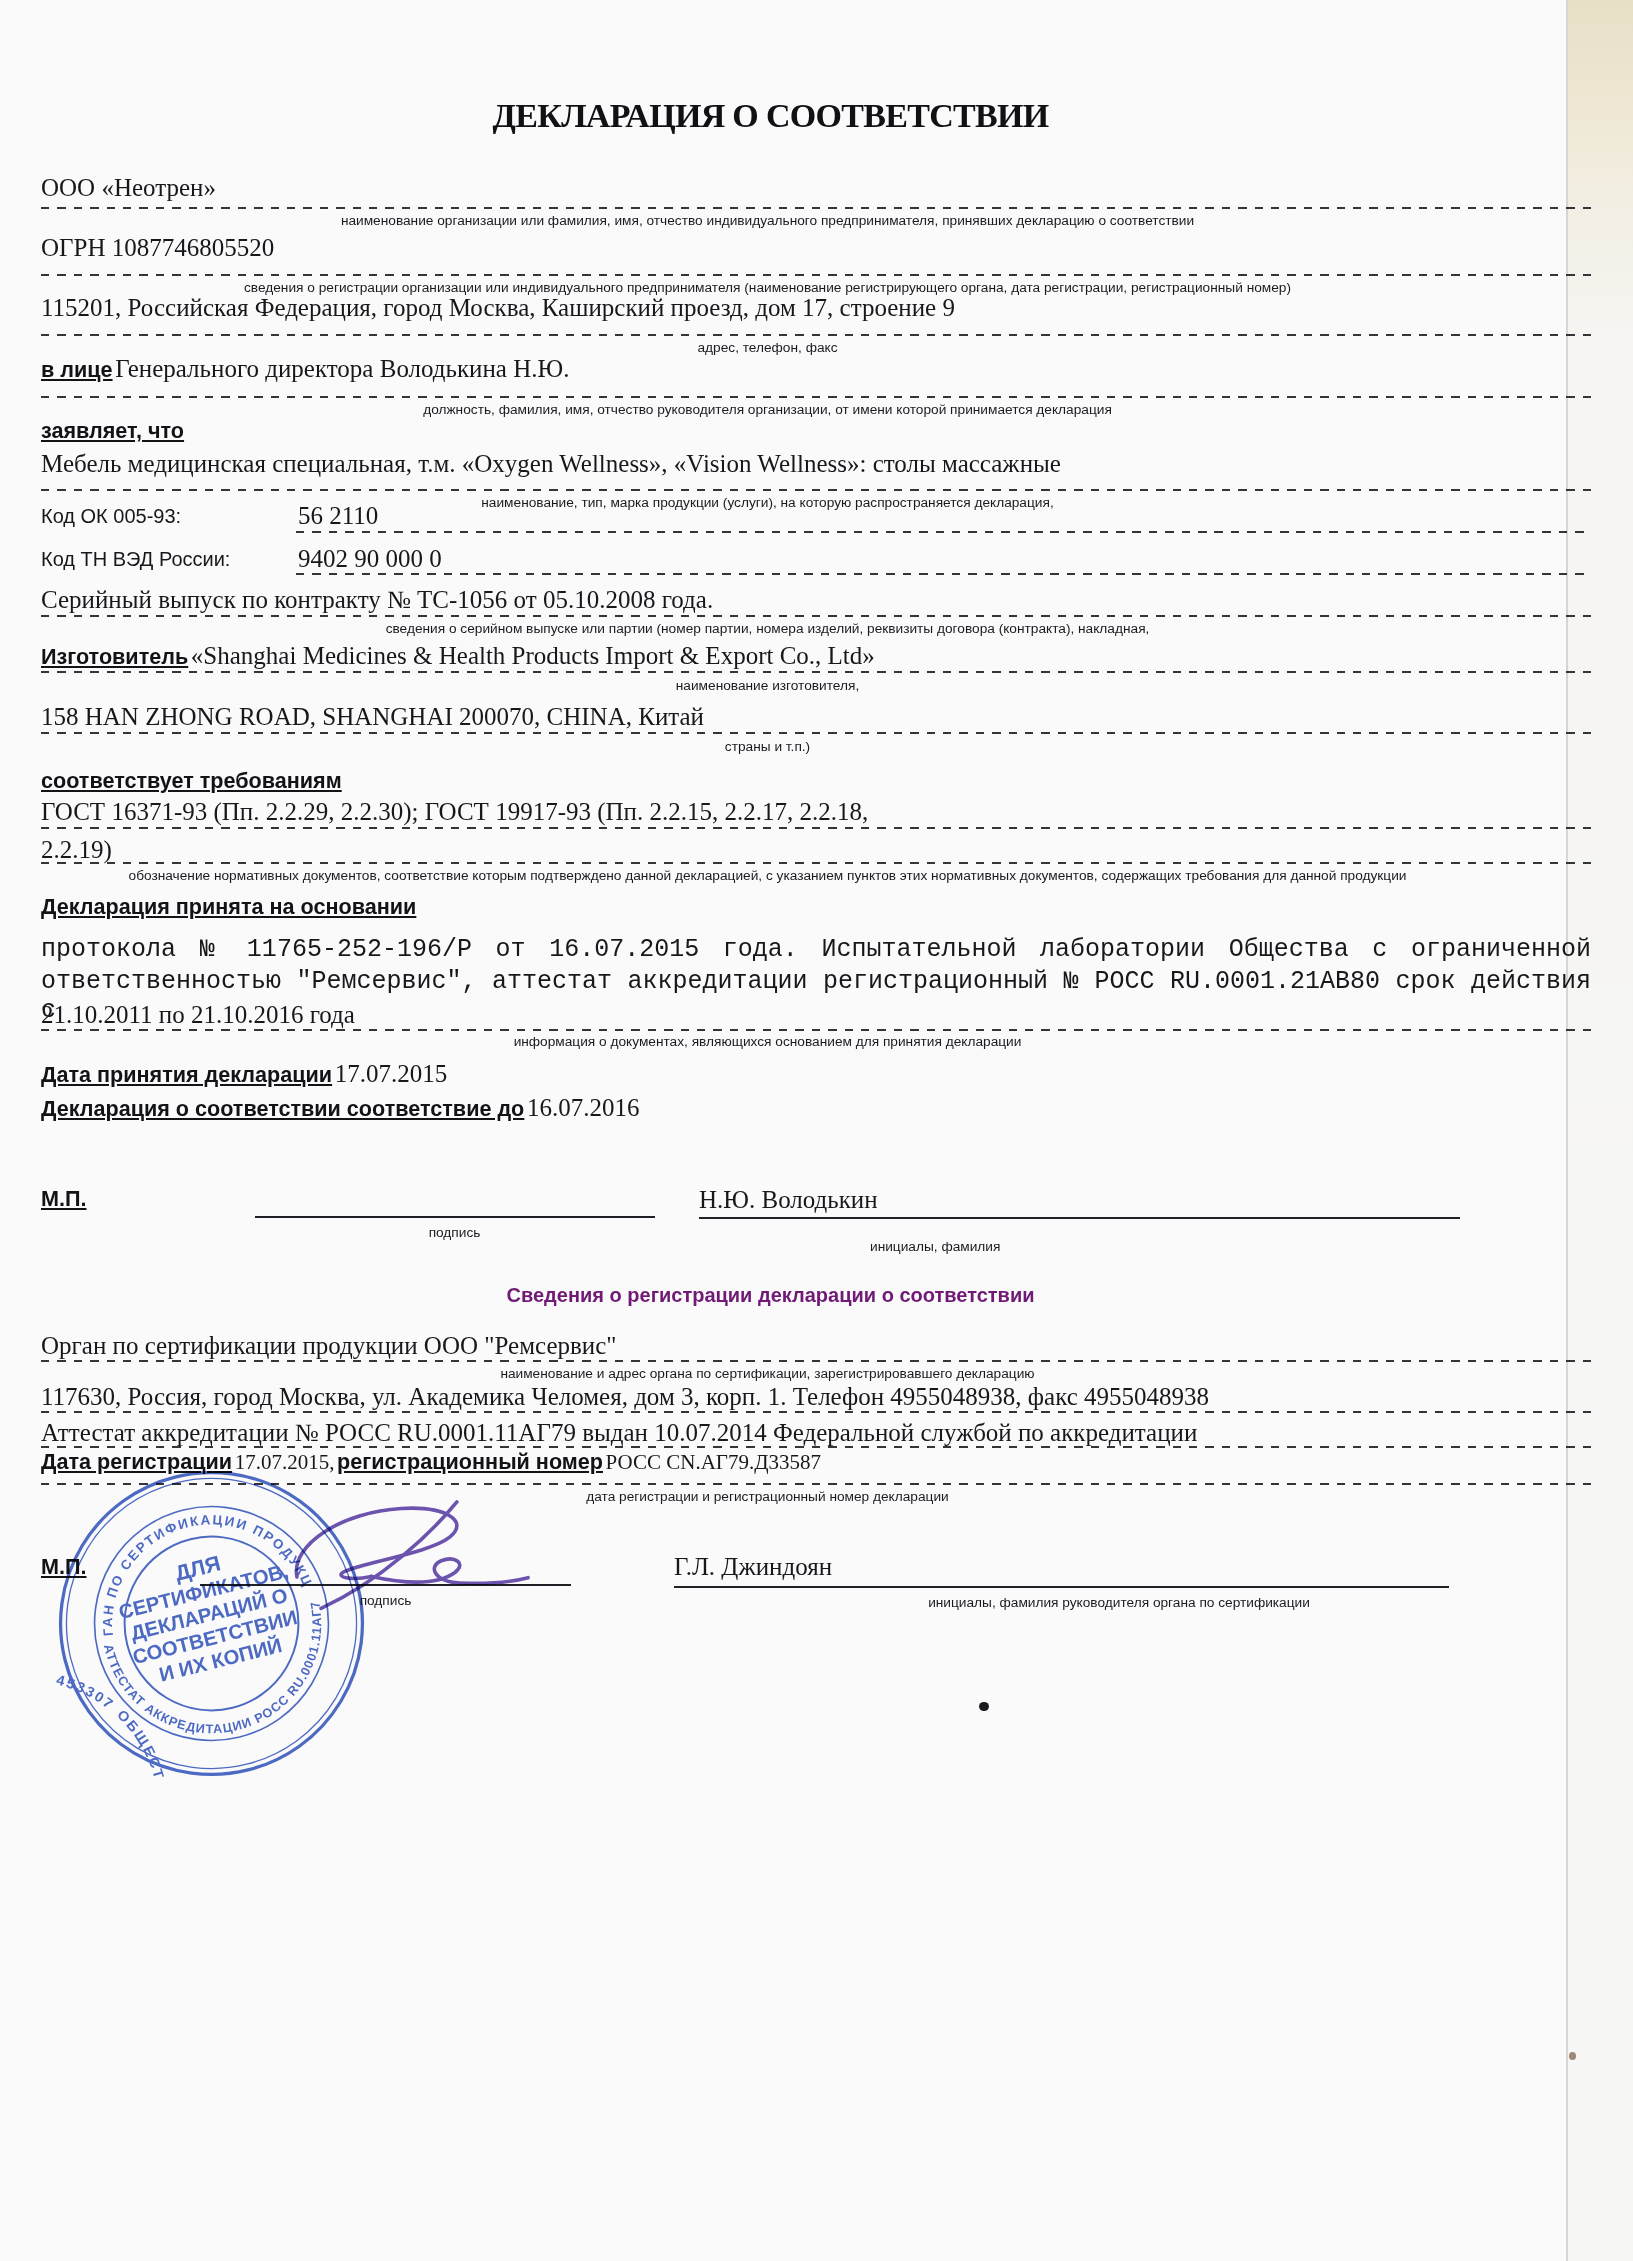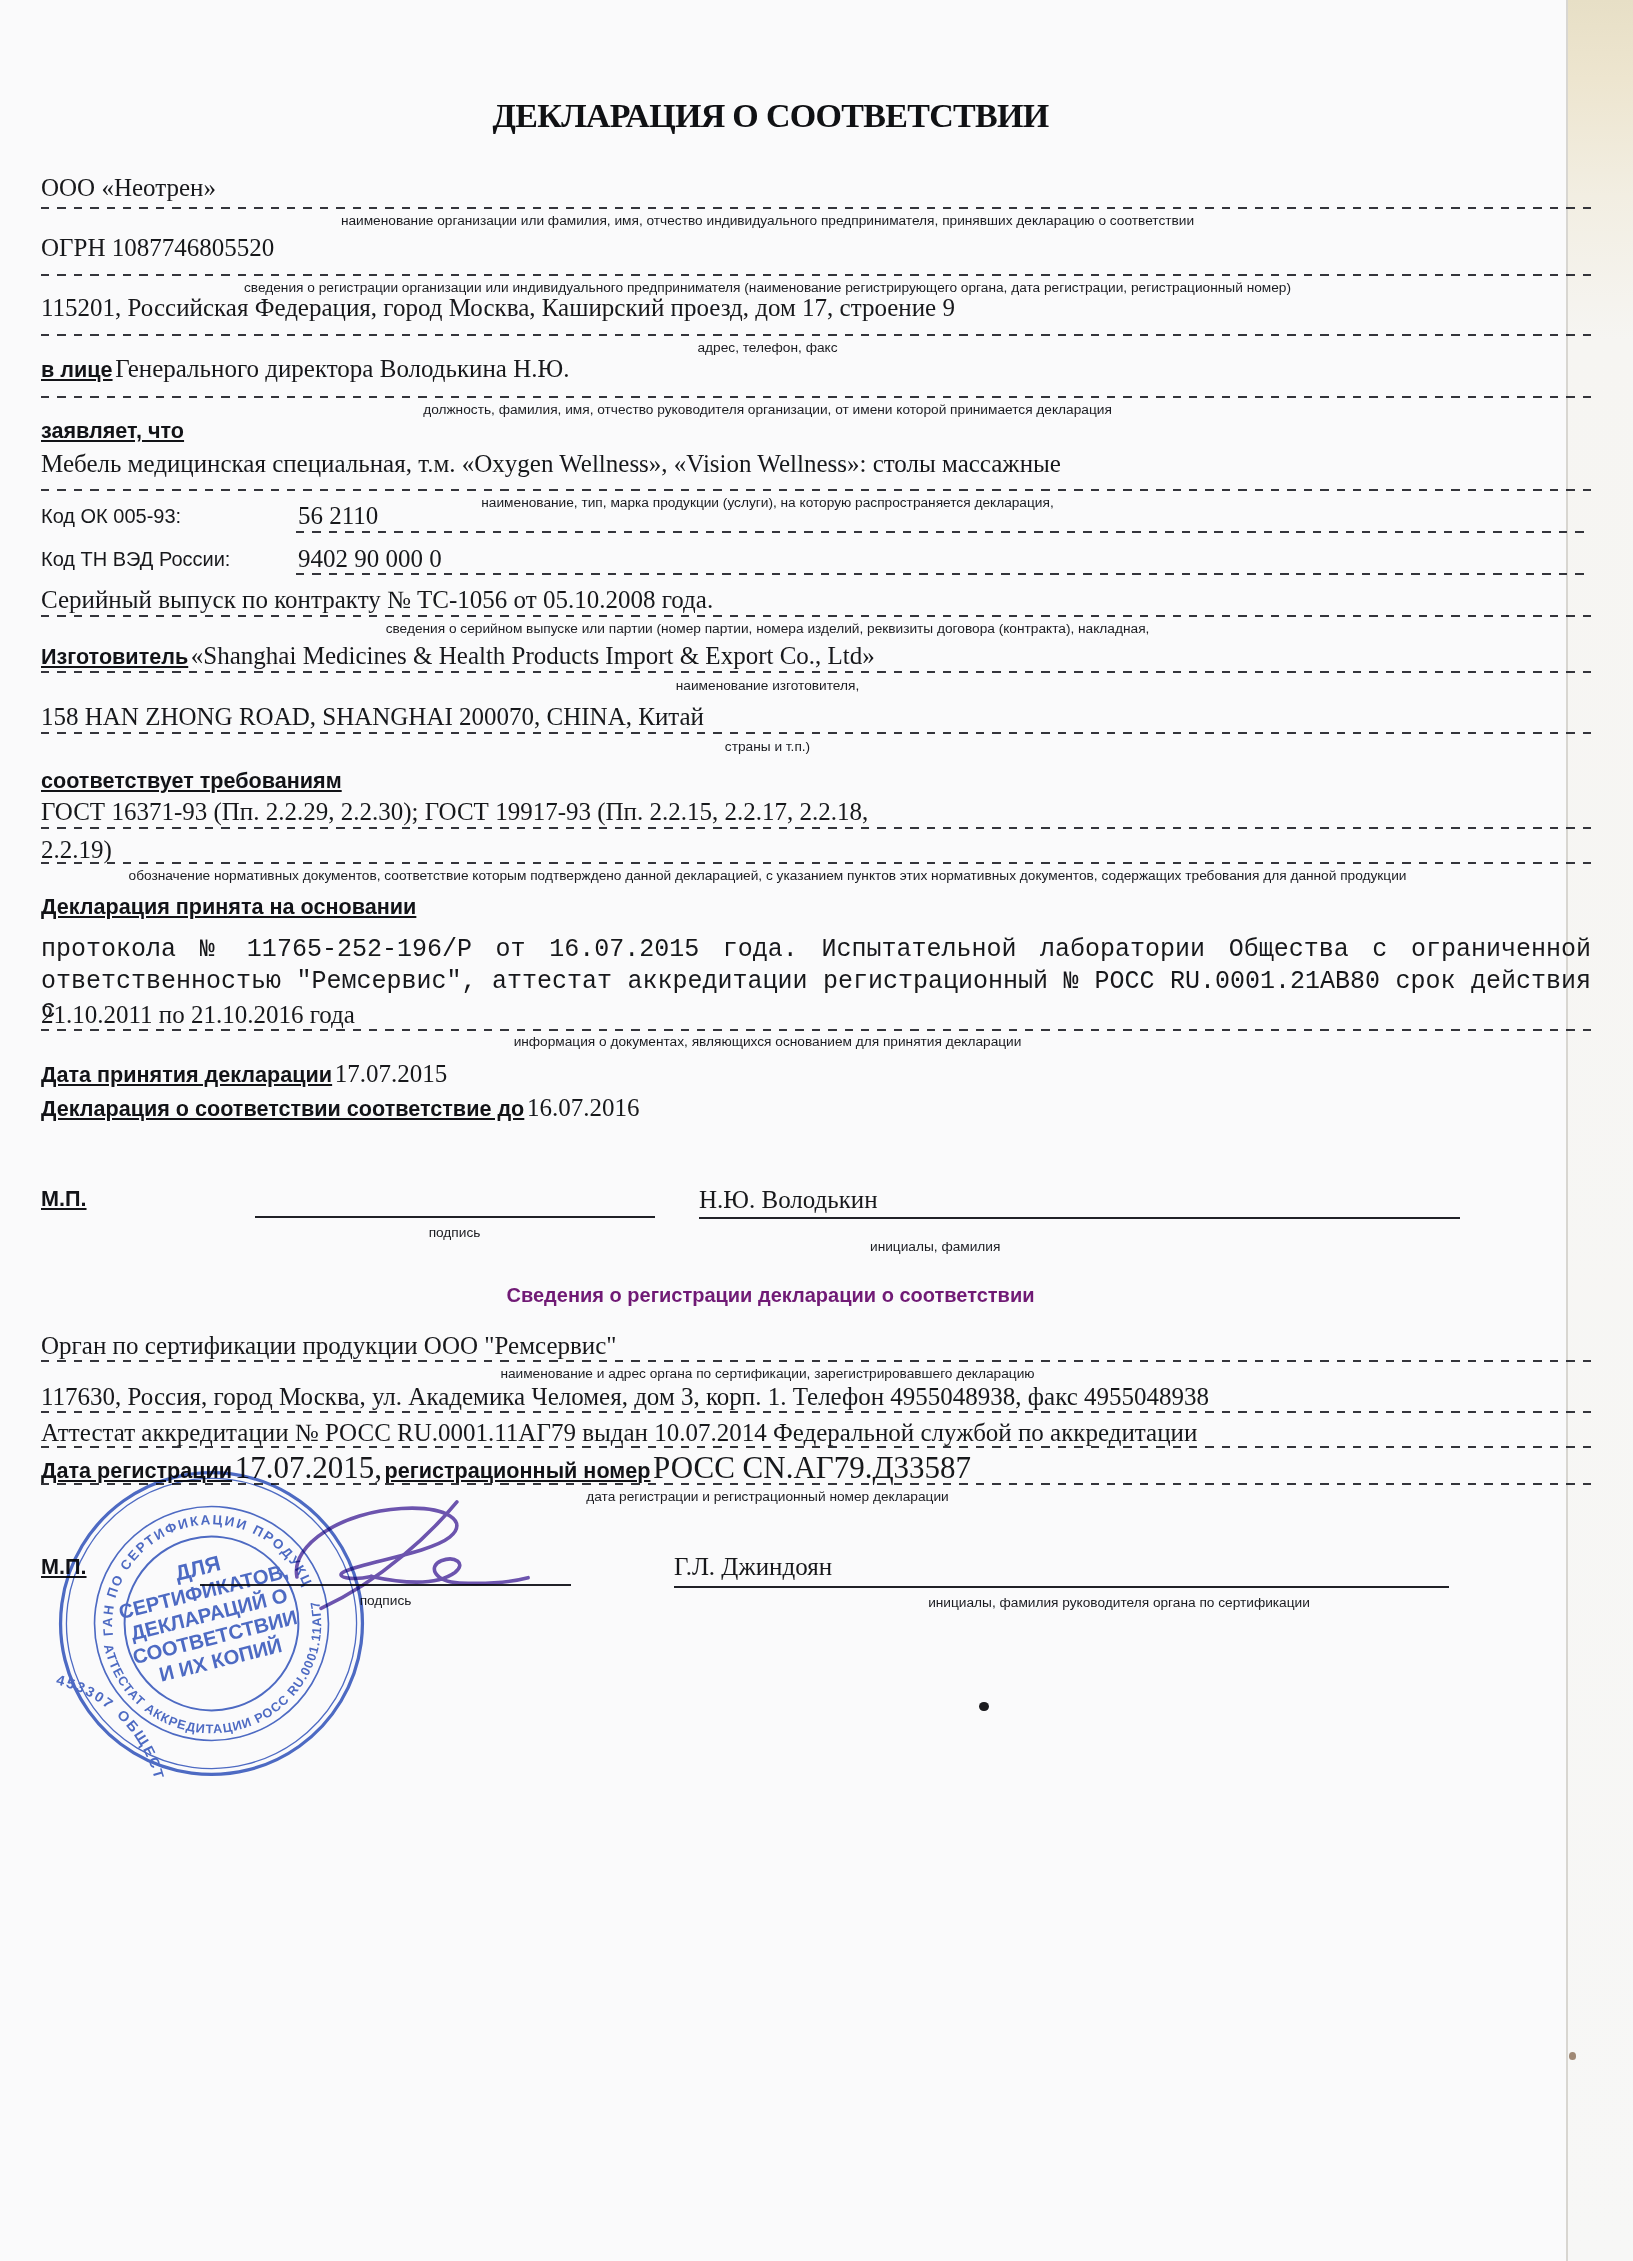--- a/index.html
+++ b/index.html
@@ -11,21 +11,21 @@
               width:1550px;text-align:justify;text-align-last:justify;white-space:normal;}
   .bsans{font-family:"Liberation Sans",sans-serif;font-weight:700;font-size:21.6px;line-height:1.1;color:#121317;white-space:nowrap;text-decoration:underline;}
   .rsans{font-family:"Liberation Sans",sans-serif;font-weight:400;font-size:20px;line-height:1.1;color:#17181b;white-space:nowrap;}
   .hint{font-family:"Liberation Sans",sans-serif;font-size:13.7px;line-height:1.1;color:#1a1b20;white-space:nowrap;}
   .hint-c{left:41px;width:1453px;text-align:center;}
   .dash{height:2px;background:repeating-linear-gradient(90deg,#34353b 0 8.5px,transparent 8.5px 16.4px);}
   .sline{height:2px;background:#202127;}
   .title{font-family:"Liberation Serif",serif;font-weight:700;font-size:34px;letter-spacing:-0.7px;
          color:#101114;text-align:center;white-space:nowrap;}
   .h2c{font-family:"Liberation Sans",sans-serif;font-weight:700;font-size:20px;color:#701a75;text-align:center;white-space:nowrap;}
-  .vbig{font-size:31px;}
+  .vbig{font-size:21px;}
   svg text{font-family:"Liberation Sans",sans-serif;font-weight:700;}
 </style>
 </head>
 <body>
 
 <div id="page">
 
   <div class="abs" style="left:1568px;top:0;width:65px;height:2261px;background:linear-gradient(180deg,#e7dfc6 0,#ede5cf 79px,#f2eee2 196px,#f6f5f2 340px,#f7f7f6 100%);"></div>
   <div class="abs" style="left:1566px;top:0;width:2px;height:2261px;background:#c9c6bf;opacity:.7;"></div>
 

